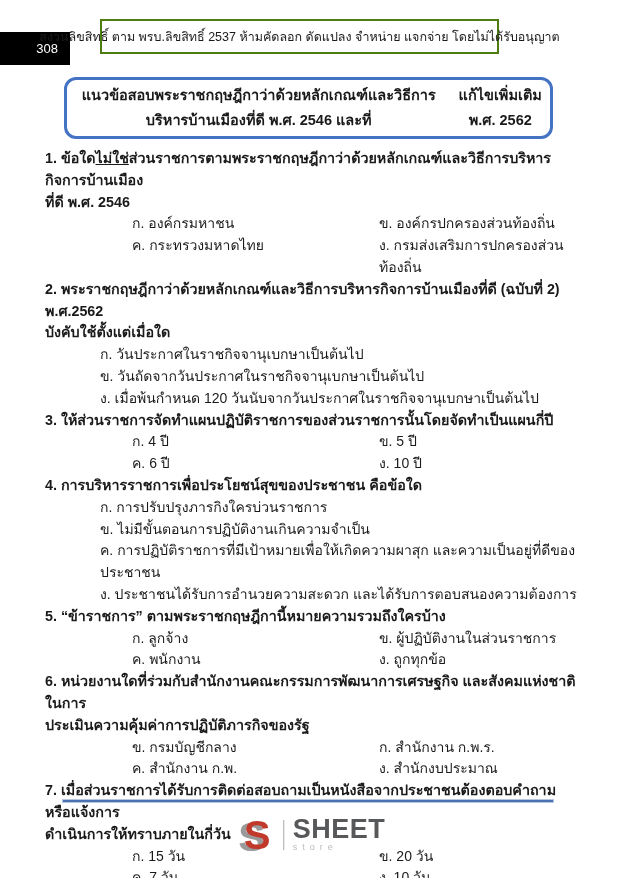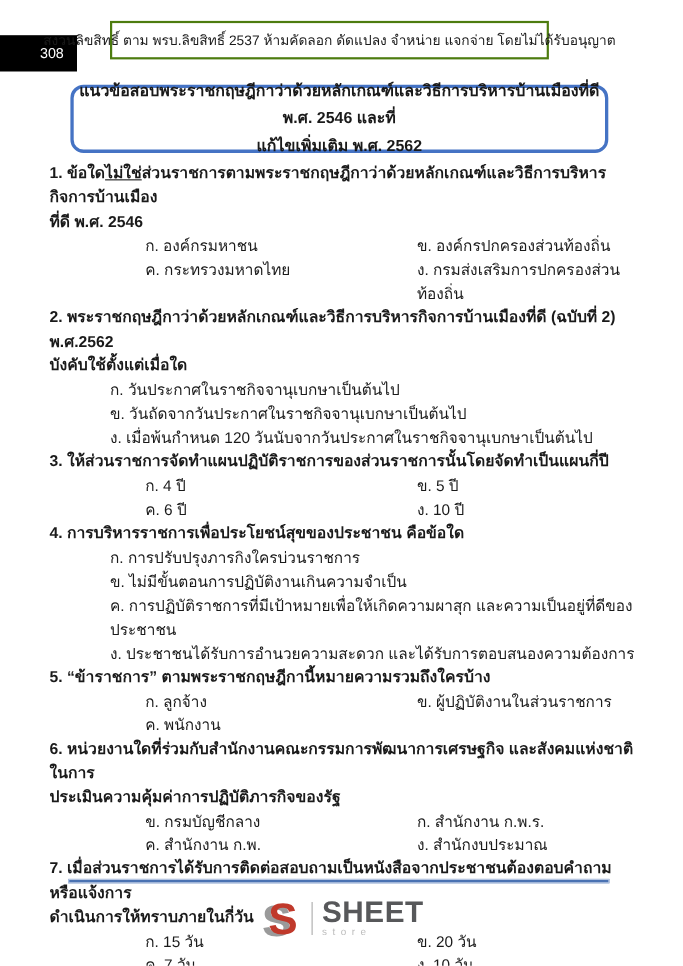--- a/index.html
+++ b/index.html
@@ -18,21 +18,21 @@
   .copyright-box {
     position: absolute; left: 100px; top: 19px; width: 399px; height: 35px;
     border: 2px solid #4d7c0f; background: #fff;
     display: flex; align-items: center; justify-content: center;
     font-size: 12.5px; padding: 0 10px; white-space: nowrap;
   }
   
   .title-box {
     position: absolute; left: 64px; top: 77px; width: 489px; height: 62px;
     border: 3px solid #4573c4; border-radius: 12px; background: #fff;
-    display: flex; flex-direction: column; align-items: center; justify-content: center;
+    display: flex; align-items: center; justify-content: center;
     font-weight: bold; font-size: 14.5px; line-height: 25px; text-align: center;
   }
   
   .content {
     position: absolute; left: 45px; top: 148px; width: 535px;
     font-size: 14px; line-height: 21.8px;
   }
   .q-head { font-weight: bold; font-size: 14.3px; }
   .q-head .u { text-decoration: underline; text-decoration-thickness: 1px; }
   .opts-one .opt { display: block; padding-left: 55px; }
@@ -116,20 +116,21 @@
       <span class="opt">ง. ประชาชนได้รับการอำนวยความสะดวก และได้รับการตอบสนองความต้องการ</span>
     </div>
   </div>
 
   <div>
     <div class="q-head">5. “ข้าราชการ” ตามพระราชกฤษฎีกานี้หมายความรวมถึงใครบ้าง</div>
     <div class="opts-two">
       <span class="opt">ก. ลูกจ้าง</span>
       <span class="opt">ข. ผู้ปฏิบัติงานในส่วนราชการ</span>
       <span class="opt">ค. พนักงาน</span>
+      <span class="opt">ง. ถูกทุกข้อ</span>
     </div>
   </div>
 
   <div>
     <div class="q-head">6. หน่วยงานใดที่ร่วมกับสำนักงานคณะกรรมการพัฒนาการเศรษฐกิจ และสังคมแห่งชาติในการ</div>
     <div class="q-head">ประเมินความคุ้มค่าการปฏิบัติภารกิจของรัฐ</div>
     <div class="opts-two">
       <span class="opt">ข. กรมบัญชีกลาง</span>
       <span class="opt">ก. สำนักงาน ก.พ.ร.</span>
       <span class="opt">ค. สำนักงาน ก.พ.</span>

